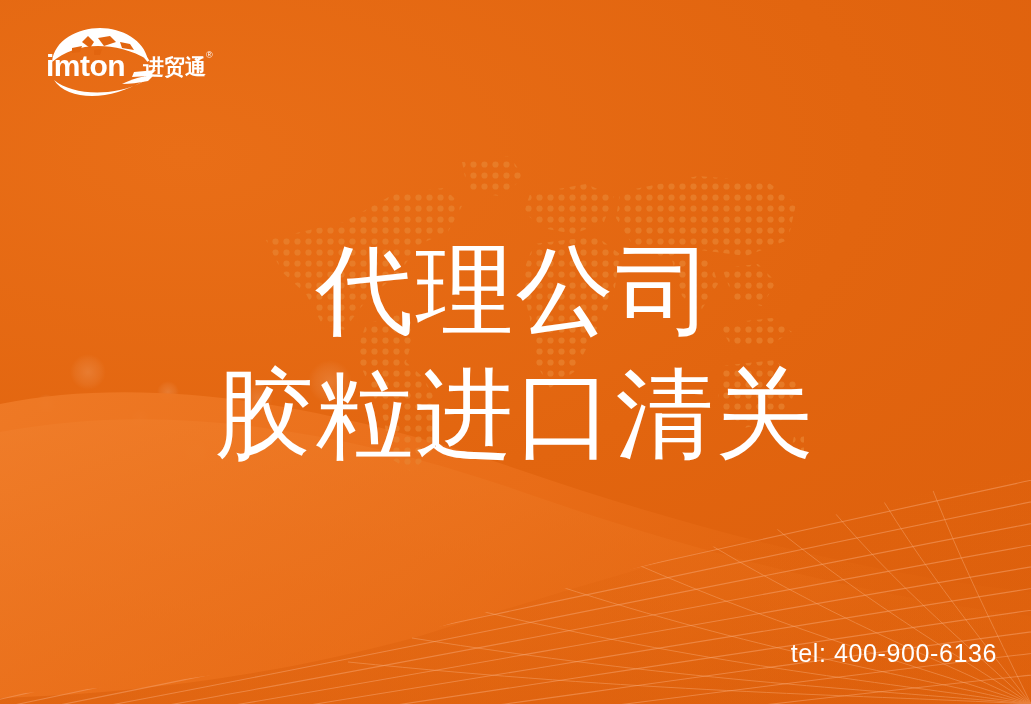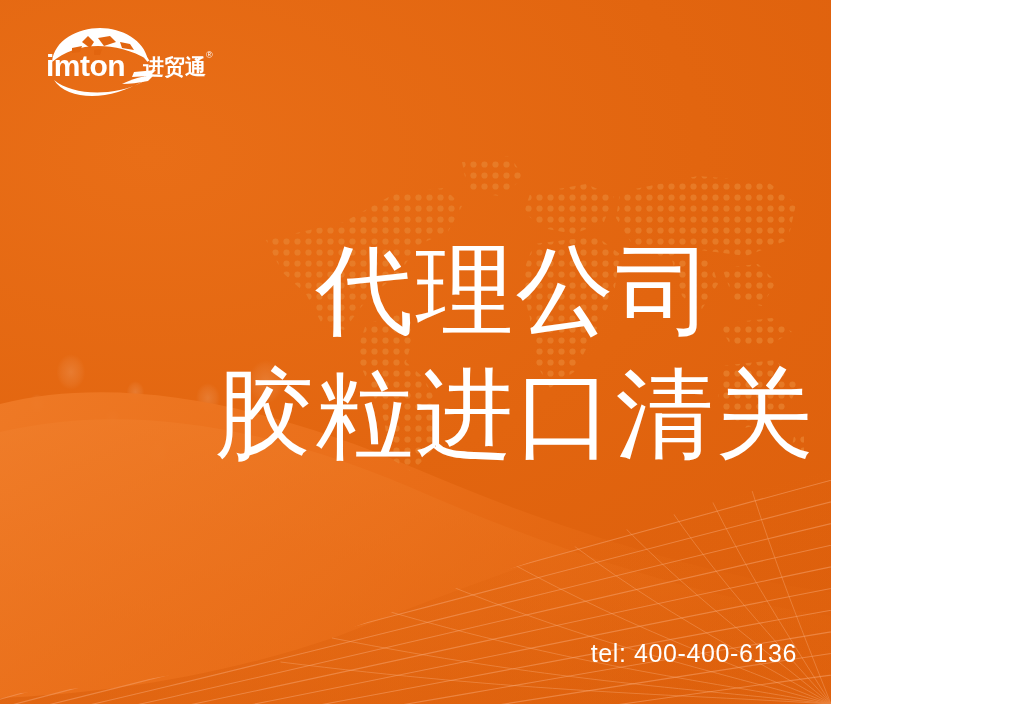--- a/index.html
+++ b/index.html
@@ -6,21 +6,21 @@
     margin: 0;
     padding: 0;
     background: #ffffff;
   }
   body {
     font-family: "Liberation Sans", sans-serif;
   }
 
   #banner {
     position: relative;
-    width: 831px;
+    width: 1031px;
     height: 704px;
     overflow: hidden;
     background: #e2650f;
   }
 
   
 
   .bg-base {
     position: absolute;
     inset: 0;
@@ -245,15 +245,15 @@
     <text x="105" y="48" fill="#ffffff" font-family="'DejaVu Sans', sans-serif" font-size="21" font-weight="700" letter-spacing="0">进贸通</text>
 
     <text x="168" y="32" fill="#ffffff" font-family="'Liberation Sans', sans-serif" font-size="9">®</text>
   </svg>
 
   <div class="headline">
     <span class="line">代理公司</span>
     <span class="line">胶粒进口清关</span>
   </div>
 
-  <div class="phone">tel: 400-400-6136</div>
+  <div class="phone">tel: 400-900-6136</div>
 
 </div>
 
 </body></html>

